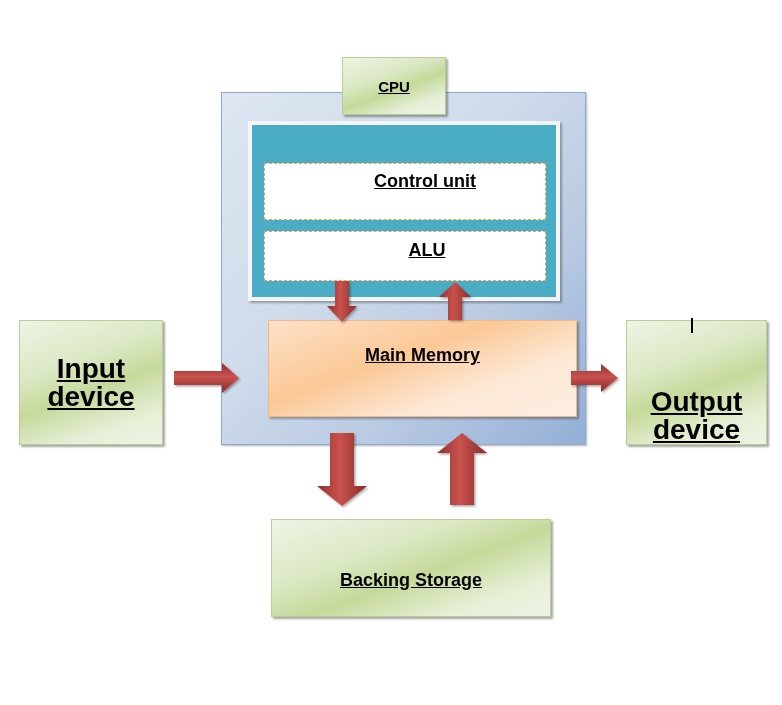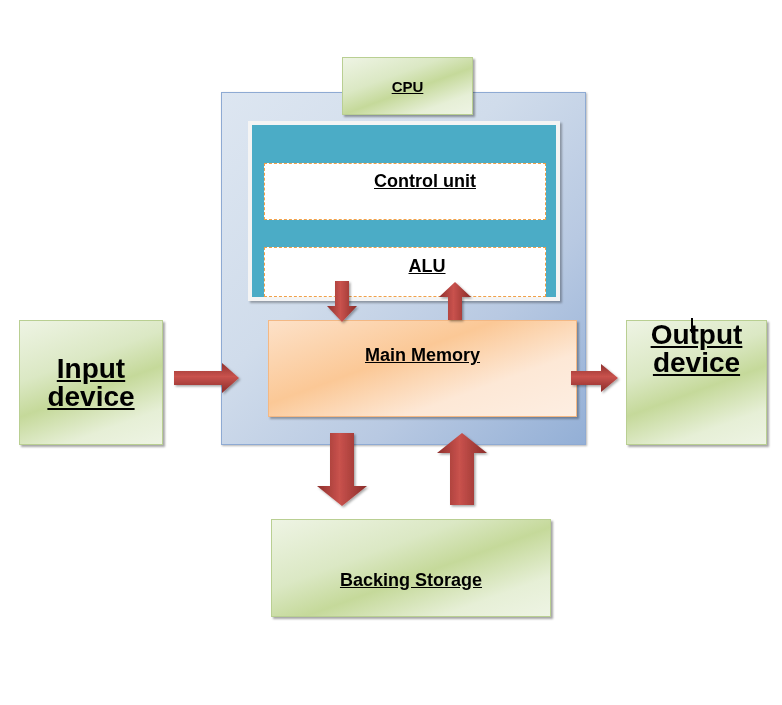--- a/index.html
+++ b/index.html
@@ -18,51 +18,51 @@
       box-shadow: 2px 2px 2px rgba(0,0,0,0.35);
       align-items: center;
     }
     #cpu-outer {
       left: 221px; top: 92px; width: 365px; height: 353px;
       background: linear-gradient(135deg, #dde6f1 0%, #d0dceb 40%, #b8c9e2 70%, #93afd6 100%);
       border: 1px solid #8eaad3;
       box-shadow: 1px 1px 2px rgba(0,0,0,0.3);
     }
     #cpu-tab {
-      left: 342px; top: 57px; width: 131px; height: 58px;
+      left: 342px; top: 57px; width: 104px; height: 58px;
       display: flex; align-items: center; justify-content: center;
     }
     #cpu-tab .label { font-size: 15px; }
     #core {
       left: 248px; top: 121px; width: 312px; height: 180px;
       background: #4bacc6; border: 4px solid #f4f4f4;
       box-shadow: 2px 2px 2px rgba(0,0,0,0.3);
     }
     .unit {
       background: #ffffff; border: 1px dashed #f0a048;
       display: flex; justify-content: center;
     }
     #control-unit { left: 264px; top: 163px; width: 282px; height: 57px; padding-top: 7px; padding-left: 40px; }
-    #alu { left: 264px; top: 247px; width: 282px; height: 50px; padding-top: 8px; padding-left: 44px; }
+    #alu { left: 264px; top: 231px; width: 282px; height: 50px; padding-top: 8px; padding-left: 44px; }
     .unit .label { font-size: 18px; }
     #main-memory {
       left: 250px; top: 320px; width: 309px; height: 97px;
       background: linear-gradient(160deg, #fde1c8 0%, #fbc896 40%, #fde8d6 70%, #fdeee2 100%);
       border: 1px solid #f3b884;
       box-shadow: 2px 2px 2px rgba(0,0,0,0.3);
       display: flex; justify-content: center; padding-top: 24px; margin-left: 18px;
     }
     #main-memory .label { font-size: 18px; }
     #input-device {
       left: 19px; top: 320px; width: 144px; height: 125px;
       display: flex; align-items: center; justify-content: center;
     }
     #output-device {
       left: 626px; top: 320px; width: 141px; height: 125px;
-      display: flex; align-items: flex-start; justify-content: center;
+      display: flex; align-items: flex-end; justify-content: center;
     }
     #input-device .label, #output-device .label { font-size: 28px; line-height: 28px; }
     #backing-storage {
       left: 271px; top: 519px; width: 280px; height: 98px;
       display: flex; justify-content: center; padding-top: 24px;
     }
     #backing-storage .label { font-size: 18px; }
     #cursor-mark { left: 691px; top: 318px; width: 2px; height: 15px; background: #000; }
     svg.arrow { position: absolute; overflow: visible; }
   </style>

